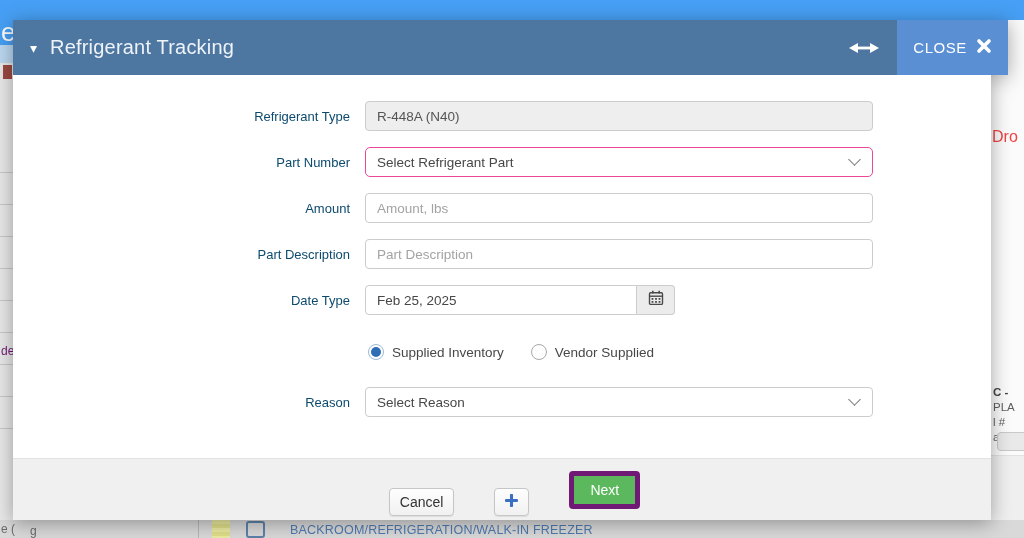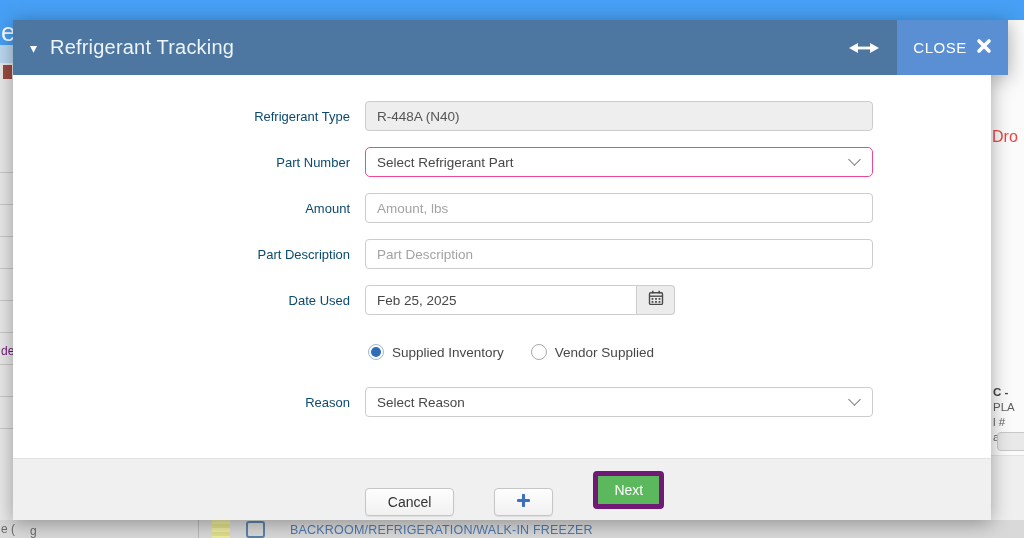--- a/index.html
+++ b/index.html
@@ -95,21 +95,21 @@
   .spacer-row { height: 12px; }
 
   .modal-footer {
     width: 978px; height: 62px; background: #f0f0f0; border-top: 1px solid #e2e2e2;
     box-sizing: border-box; display: flex; align-items: center; justify-content: center;
     gap: 40px; padding-left: 25px;
   }
   .btn { font-family: "Liberation Sans", sans-serif; border-radius: 4px; cursor: pointer; }
   .btn-default {
     background: linear-gradient(#fefefe, #f1f1f1); border: 1px solid #c6c6c6;
-    color: #333333; font-size: 14px; padding: 5px 22px;
+    color: #333333; font-size: 14px; padding: 5px 10px;
     box-shadow: 0 1px 1px rgba(0,0,0,0.08);
     display: flex; align-items: center; gap: 8px; margin-top: 24px;
   }
   .btn-next {
     background: #5cb85c; border: 5px solid #701a75; color: #ffffff;
     font-size: 14px; padding: 6px 16px;
   }
 </style>
 </head>
 <body>
@@ -197,21 +197,21 @@
         <div class="form-label">Amount</div>
         <input class="form-control" placeholder="Amount, lbs" style="">
       </div>
 
       <div class="form-row">
         <div class="form-label">Part Description</div>
         <input class="form-control" placeholder="Part Description" style="">
       </div>
 
       <div class="form-row">
-        <div class="form-label">Date Used</div>
+        <div class="form-label">Date Type</div>
         <div class="date-group">
           <input class="form-control date-input" value="Feb 25, 2025" style="">
           <div class="date-addon">
             <span>
               <svg width="16" height="16" viewBox="0 0 16 16">
                 <rect x="1.5" y="2.8" width="13" height="11.6" rx="1.2" fill="none" stroke="#4a4a4a" stroke-width="1.4"></rect>
                 <line x1="1.5" y1="6.2" x2="14.5" y2="6.2" stroke="#4a4a4a" stroke-width="1.4"></line>
                 <line x1="4.8" y1="0.8" x2="4.8" y2="3.6" stroke="#4a4a4a" stroke-width="1.6"></line>
                 <line x1="11.2" y1="0.8" x2="11.2" y2="3.6" stroke="#4a4a4a" stroke-width="1.6"></line>
                 <rect x="3.6" y="8" width="1.8" height="1.8" fill="#4a4a4a"></rect>

